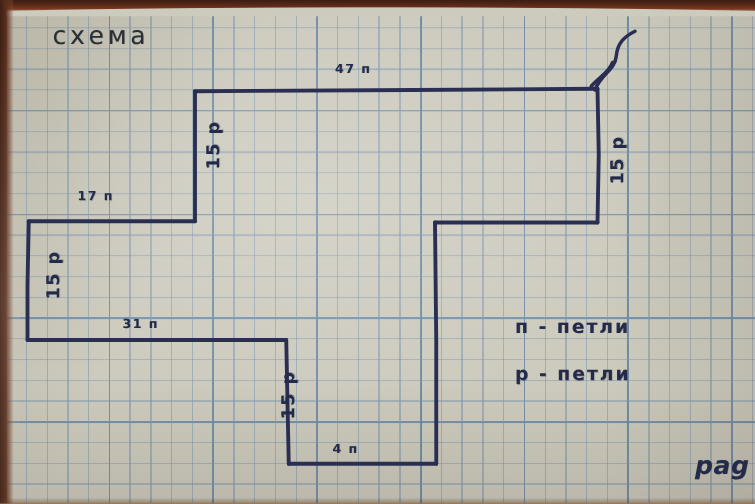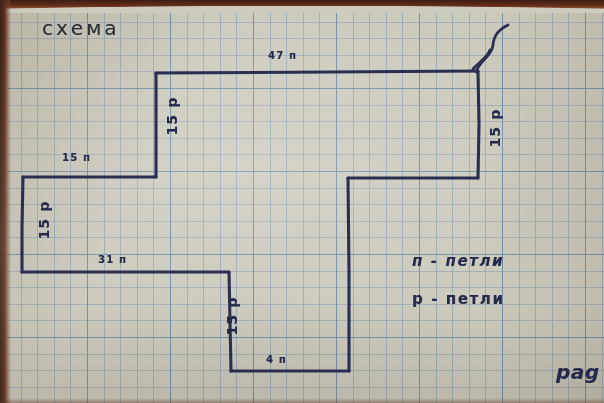--- a/index.html
+++ b/index.html
@@ -157,32 +157,32 @@
     <g fill="none" stroke="#2a2f52" stroke-width="2.8" stroke-linecap="round">
       <path d="M476,72 C480,60 492,56 493,45 C494,34 500,29 508,25"></path>
       <path d="M473,69 C479,62 487,58 490,50"></path>
     </g>
   </svg>
 
   <div class="hw title" style="left:42px; top:16px;">схема</div>
 
   <div class="hw dim" style="left:268px; top:50px;">47 п</div>
 
-  <div class="hw dim" style="left:62px; top:152px;">15 п</div>
+  <div class="hw dim" style="left:62px; top:152px;">17 п</div>
 
   <div class="hw dim" style="left:98px; top:254px;">31 п</div>
 
   <div class="hw dim" style="left:266px; top:354px;">4 п</div>
 
   <div class="hw vert" style="left:152px; top:108px; transform: rotate(-90deg);">15 р</div>
 
   <div class="hw vert" style="left:475px; top:120px; transform: rotate(-90deg);">15 р</div>
 
   <div class="hw vert" style="left:24px; top:212px; transform: rotate(-90deg);">15 р</div>
 
   <div class="hw vert" style="left:212px; top:308px; transform: rotate(-90deg);">15 р</div>
 
-  <div class="hw legend" style="left:412px; top:252px;font-style:italic;">п - петли</div>
+  <div class="hw legend" style="left:412px; top:252px;">п - петли</div>
   <div class="hw legend" style="left:412px; top:290px;">р - петли</div>
 
   <div class="hw corner" style="left:556px; top:360px;">раg</div>
 
 </div>
 
 </body></html>

